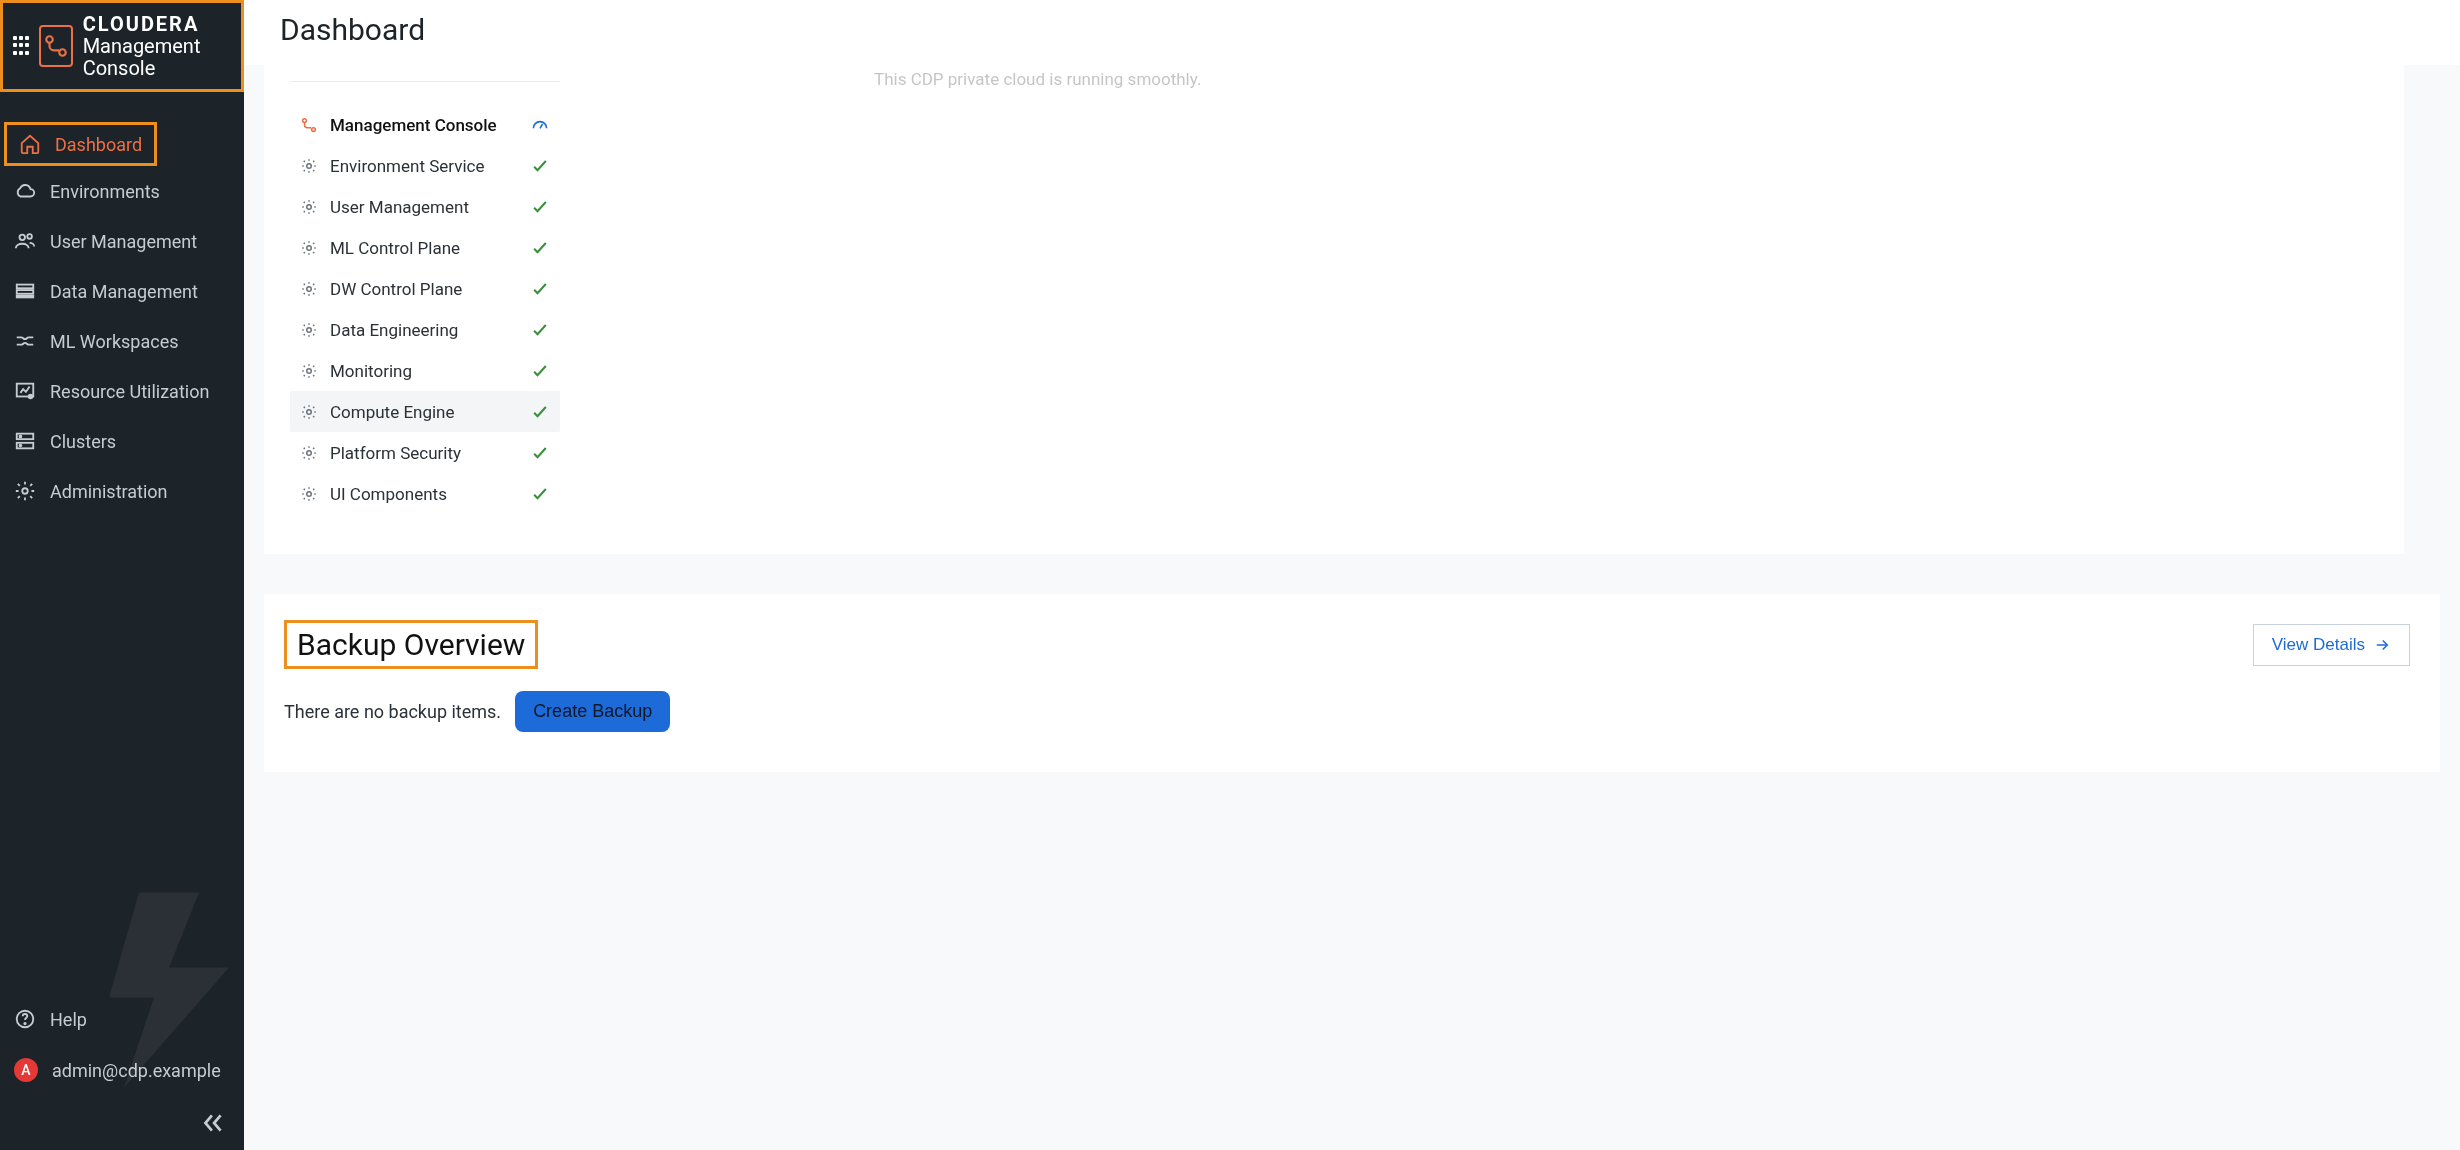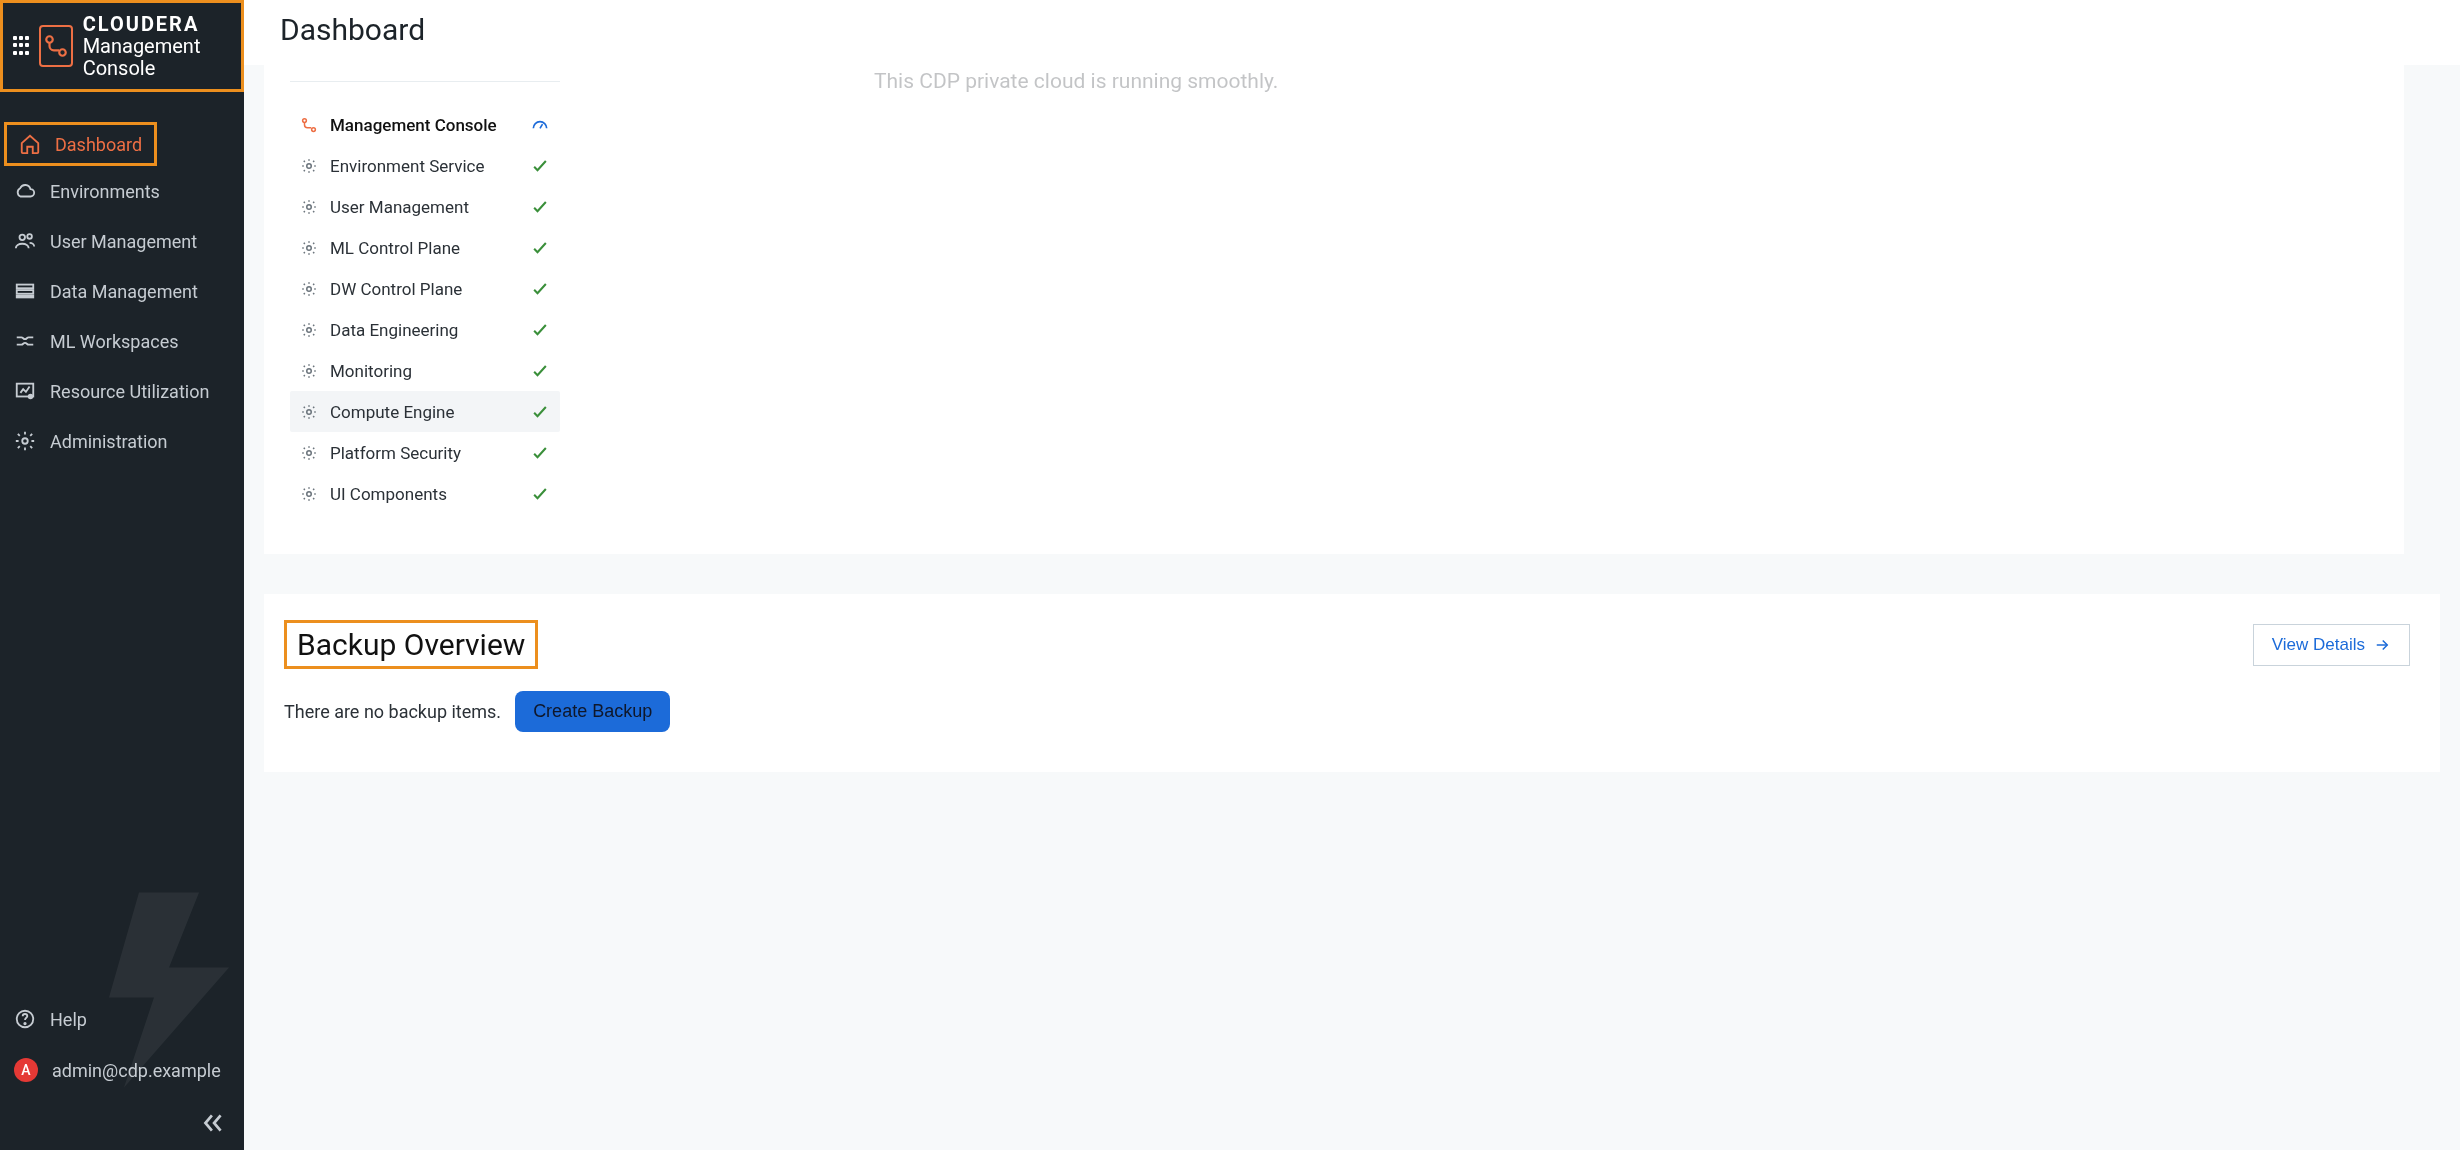--- a/index.html
+++ b/index.html
@@ -155,21 +155,21 @@
       margin-left: 0;
       padding: 16px 26px 40px 26px;
       box-shadow: 0 0 0 rgba(0,0,0,0);
       position: relative;
     }
     .status-banner-text {
       position: absolute;
       top: 4px;
       left: 610px;
       color: #55595e;
-      font-size: 21px;
+      font-size: 17px;
       opacity: 0.35;
     }
     .service-panel {
       width: 270px;
       border-top: 1px solid #e8edf0;
       padding-top: 22px;
     }
     .service-row {
       display: flex;
       align-items: center;
@@ -305,20 +305,29 @@
         </svg>
       <span>ML Workspaces</span>
     </div>
     <div class="nav-item">
       <svg viewBox="0 0 24 24" fill="none" stroke="#c6ccd2" stroke-width="2">
           <rect x="3" y="4" width="18" height="14"></rect>
           <path d="M7 14l3-4 3 3 4-6"></path>
           <circle cx="18" cy="18" r="3" fill="#c6ccd2" stroke="none"></circle>
         </svg>
       <span>Resource Utilization</span>
+    </div>
+    <div class="nav-item">
+      <svg viewBox="0 0 24 24" fill="none" stroke="#c6ccd2" stroke-width="2">
+          <rect x="3" y="4" width="18" height="6"></rect>
+          <rect x="3" y="14" width="18" height="6"></rect>
+          <circle cx="7" cy="7" r="1" fill="#c6ccd2"></circle>
+          <circle cx="7" cy="17" r="1" fill="#c6ccd2"></circle>
+        </svg>
+      <span>Clusters</span>
     </div>
     <div class="nav-item">
       <svg viewBox="0 0 24 24" fill="none" stroke="#c6ccd2" stroke-width="2">
           <circle cx="12" cy="12" r="3"></circle>
           <path d="M12 2v3M12 19v3M4.2 4.2l2.1 2.1M17.7 17.7l2.1 2.1M2 12h3M19 12h3M4.2 19.8l2.1-2.1M17.7 6.3l2.1-2.1"></path>
         </svg>
       <span>Administration</span>
     </div>
   </nav>
 

